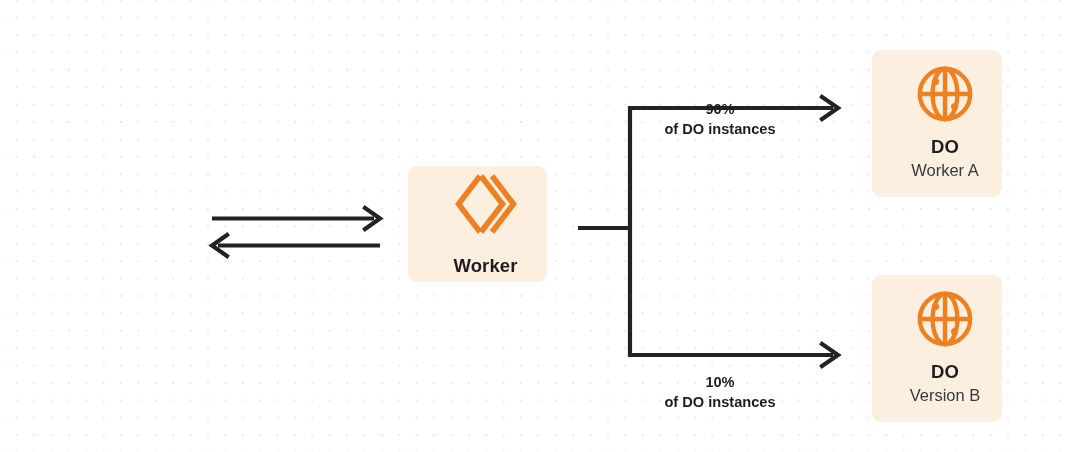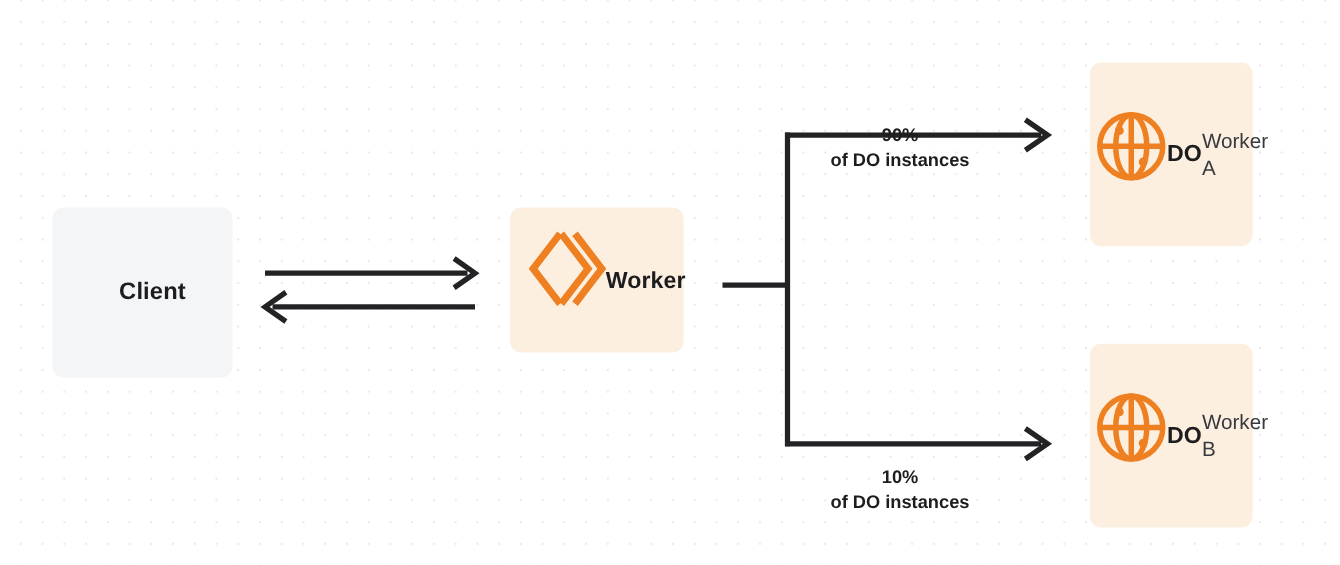--- a/index.html
+++ b/index.html
@@ -17,21 +17,21 @@
     background-position: 8px 9px;
     font-family: "Liberation Sans", sans-serif;
     overflow: hidden;
   }
 
   
   .node {
     position: absolute;
     border-radius: 9px;
     display: flex;
-    flex-direction: row;
+    flex-direction: column;
     align-items: center;
     justify-content: center;
     box-sizing: border-box;
     padding-left: 16px;
   }
   .node-client {
     left: 42px; top: 166px;
     width: 144px; height: 136px;
     background: #f4f5f7;
   }
@@ -124,23 +124,20 @@
       <line x1="628" y1="108" x2="833" y2="108" stroke="#232326" stroke-width="4.2" stroke-linecap="butt"></line>
       <polyline points="822,97 838,108 822,119" fill="none" stroke="#232326" stroke-width="4.2" stroke-linecap="square" stroke-linejoin="miter"></polyline>
     </g>
 
     <g>
       <line x1="628" y1="355" x2="833" y2="355" stroke="#232326" stroke-width="4.2" stroke-linecap="butt"></line>
       <polyline points="822,344 838,355 822,366" fill="none" stroke="#232326" stroke-width="4.2" stroke-linecap="square" stroke-linejoin="miter"></polyline>
     </g>
   </svg>
 
-  <div class="node node-client">
-    <span class="node-title node-title-client">Client</span>
-  </div>
 
   <div class="node node-worker">
     <span class="icon-wrap worker-icon-wrap">
       <svg width="62" height="66" viewBox="0 0 62 66" xmlns="http://www.w3.org/2000/svg">
 
         <polyline points="25,5 3.5,33 25,61" fill="none" stroke="#ef8022" stroke-width="5.6" stroke-linecap="butt" stroke-linejoin="miter"></polyline>
 
         <polyline points="26,5 47.5,33 26,61" fill="none" stroke="#ef8022" stroke-width="5.6" stroke-linecap="butt" stroke-linejoin="miter"></polyline>
 
         <polyline points="37,5 58.5,33 37,61" fill="none" stroke="#ef8022" stroke-width="5.6" stroke-linecap="butt" stroke-linejoin="miter"></polyline>
@@ -169,21 +166,21 @@
       <svg width="58" height="58" viewBox="0 0 58 58" xmlns="http://www.w3.org/2000/svg">
         <circle cx="29" cy="29" r="25.2" fill="none" stroke="#ef8022" stroke-width="4.4"></circle>
         <ellipse cx="29" cy="29" rx="12.4" ry="25.2" fill="none" stroke="#ef8022" stroke-width="4.4"></ellipse>
         <line x1="4.6" y1="29" x2="53.4" y2="29" stroke="#ef8022" stroke-width="4.4"></line>
         <line x1="29" y1="3.8" x2="29" y2="54.2" stroke="#ef8022" stroke-width="4.4"></line>
         <circle cx="19.5" cy="16.5" r="3.5" fill="#ef8022"></circle>
         <circle cx="38.5" cy="41.5" r="3.5" fill="#ef8022"></circle>
       </svg>
     </span>
     <span class="node-title">DO</span>
-    <span class="node-sub">Worker B</span>
+    <span class="node-sub">Version B</span>
   </div>
 
   <div class="edge-label edge-label-top">
     <div>90%</div>
     <div>of DO instances</div>
   </div>
 
   <div class="edge-label edge-label-bottom">
     <div>10%</div>
     <div>of DO instances</div>

